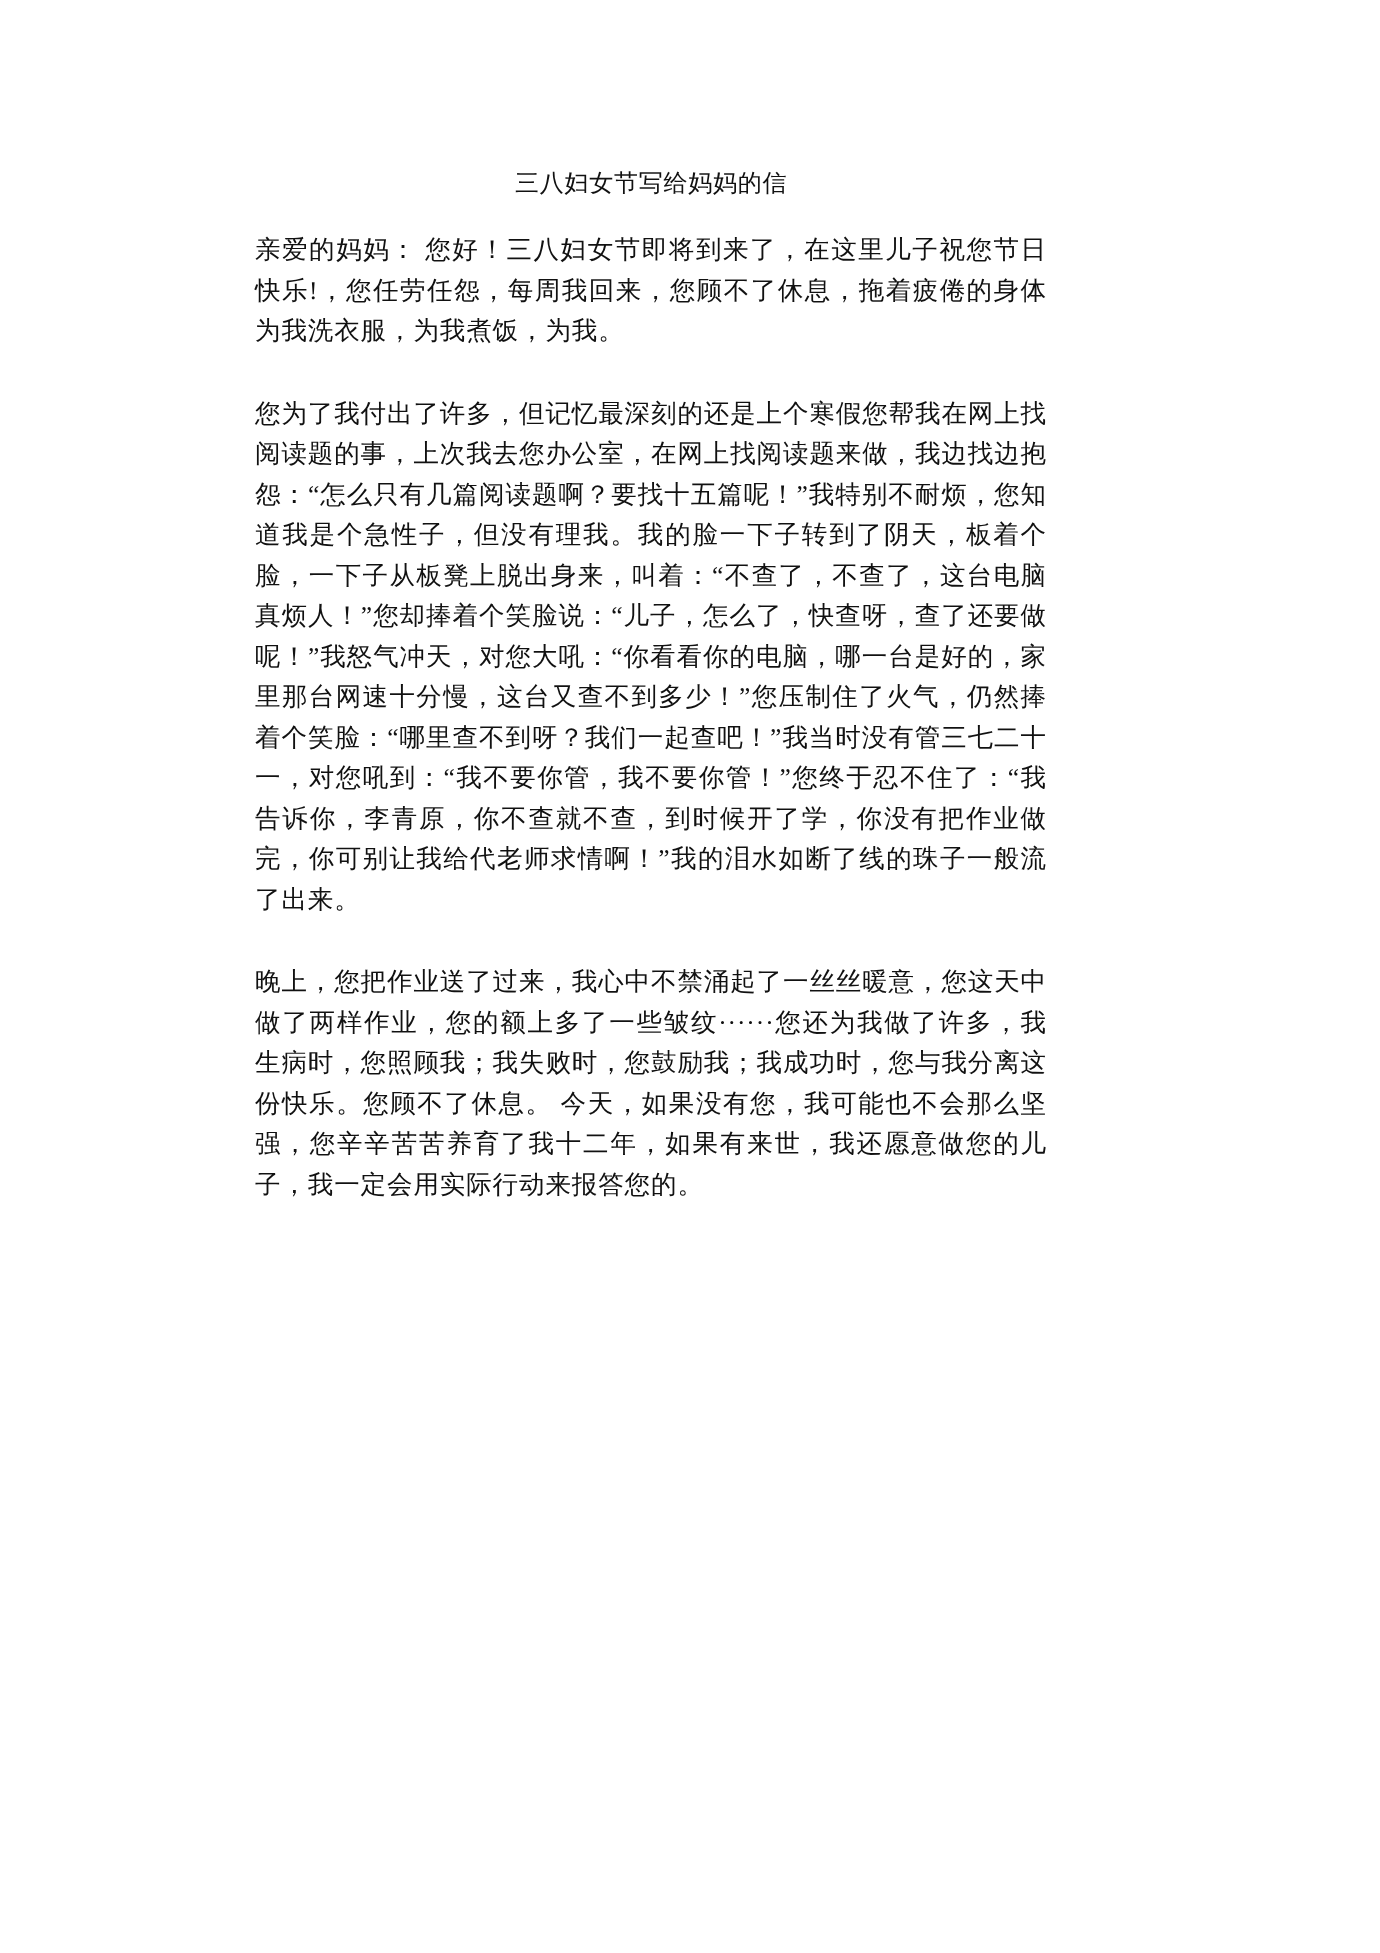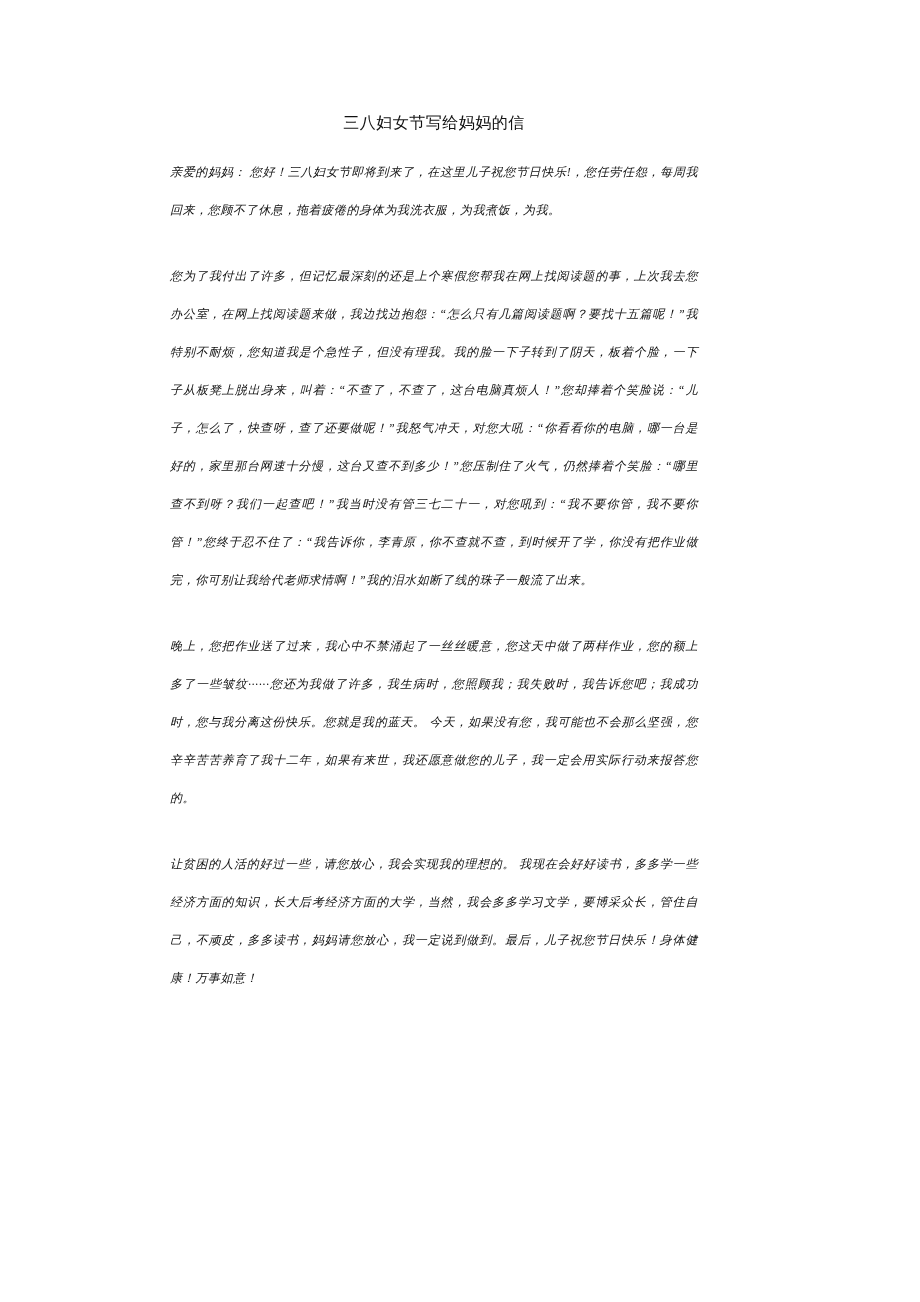--- a/index.html
+++ b/index.html
@@ -17,34 +17,32 @@
   }
   .doc-title {
     text-align: center;
     font-size: 16px;
     font-weight: normal;
     line-height: 29px;
     margin-bottom: 16px;
     letter-spacing: 0.5px;
   }
   .doc-body p {
-    font-size: 12px;
-    line-height: 38px;
+    font-size: 17px;
+    line-height: 27px;
     text-align: justify;
     text-justify: inter-ideograph;
     letter-spacing: 0.6px;
     margin-bottom: 28px;
     word-break: break-all;
-    font-style: italic;
   }
 </style>
 </head>
 <body>
 
 <div class="page">
   <h1 class="doc-title">三八妇女节写给妈妈的信</h1>
   <div class="doc-body">
     <p>亲爱的妈妈：  您好！三八妇女节即将到来了，在这里儿子祝您节日快乐!，您任劳任怨，每周我回来，您顾不了休息，拖着疲倦的身体为我洗衣服，为我煮饭，为我。</p>
     <p>您为了我付出了许多，但记忆最深刻的还是上个寒假您帮我在网上找阅读题的事，上次我去您办公室，在网上找阅读题来做，我边找边抱怨：“怎么只有几篇阅读题啊？要找十五篇呢！”我特别不耐烦，您知道我是个急性子，但没有理我。我的脸一下子转到了阴天，板着个脸，一下子从板凳上脱出身来，叫着：“不查了，不查了，这台电脑真烦人！”您却捧着个笑脸说：“儿子，怎么了，快查呀，查了还要做呢！”我怒气冲天，对您大吼：“你看看你的电脑，哪一台是好的，家里那台网速十分慢，这台又查不到多少！”您压制住了火气，仍然捧着个笑脸：“哪里查不到呀？我们一起查吧！”我当时没有管三七二十一，对您吼到：“我不要你管，我不要你管！”您终于忍不住了：“我告诉你，李青原，你不查就不查，到时候开了学，你没有把作业做完，你可别让我给代老师求情啊！”我的泪水如断了线的珠子一般流了出来。</p>
-    <p>晚上，您把作业送了过来，我心中不禁涌起了一丝丝暖意，您这天中做了两样作业，您的额上多了一些皱纹······您还为我做了许多，我生病时，您照顾我；我失败时，我告诉您吧；我成功时，您与我分离这份快乐。您就是我的蓝天。  今天，如果没有您，我可能也不会那么坚强，您辛辛苦苦养育了我十二年，如果有来世，我还愿意做您的儿子，我一定会用实际行动来报答您的。</p>
-    <p>让贫困的人活的好过一些，请您放心，我会实现我的理想的。  我现在会好好读书，多多学一些经济方面的知识，长大后考经济方面的大学，当然，我会多多学习文学，要博采众长，管住自己，不顽皮，多多读书，妈妈请您放心，我一定说到做到。最后，儿子祝您节日快乐！身体健康！万事如意！</p>
+    <p>晚上，您把作业送了过来，我心中不禁涌起了一丝丝暖意，您这天中做了两样作业，您的额上多了一些皱纹······您还为我做了许多，我生病时，您照顾我；我失败时，您鼓励我；我成功时，您与我分离这份快乐。您顾不了休息。  今天，如果没有您，我可能也不会那么坚强，您辛辛苦苦养育了我十二年，如果有来世，我还愿意做您的儿子，我一定会用实际行动来报答您的。</p>
   </div>
 </div>
 
 </body></html>

